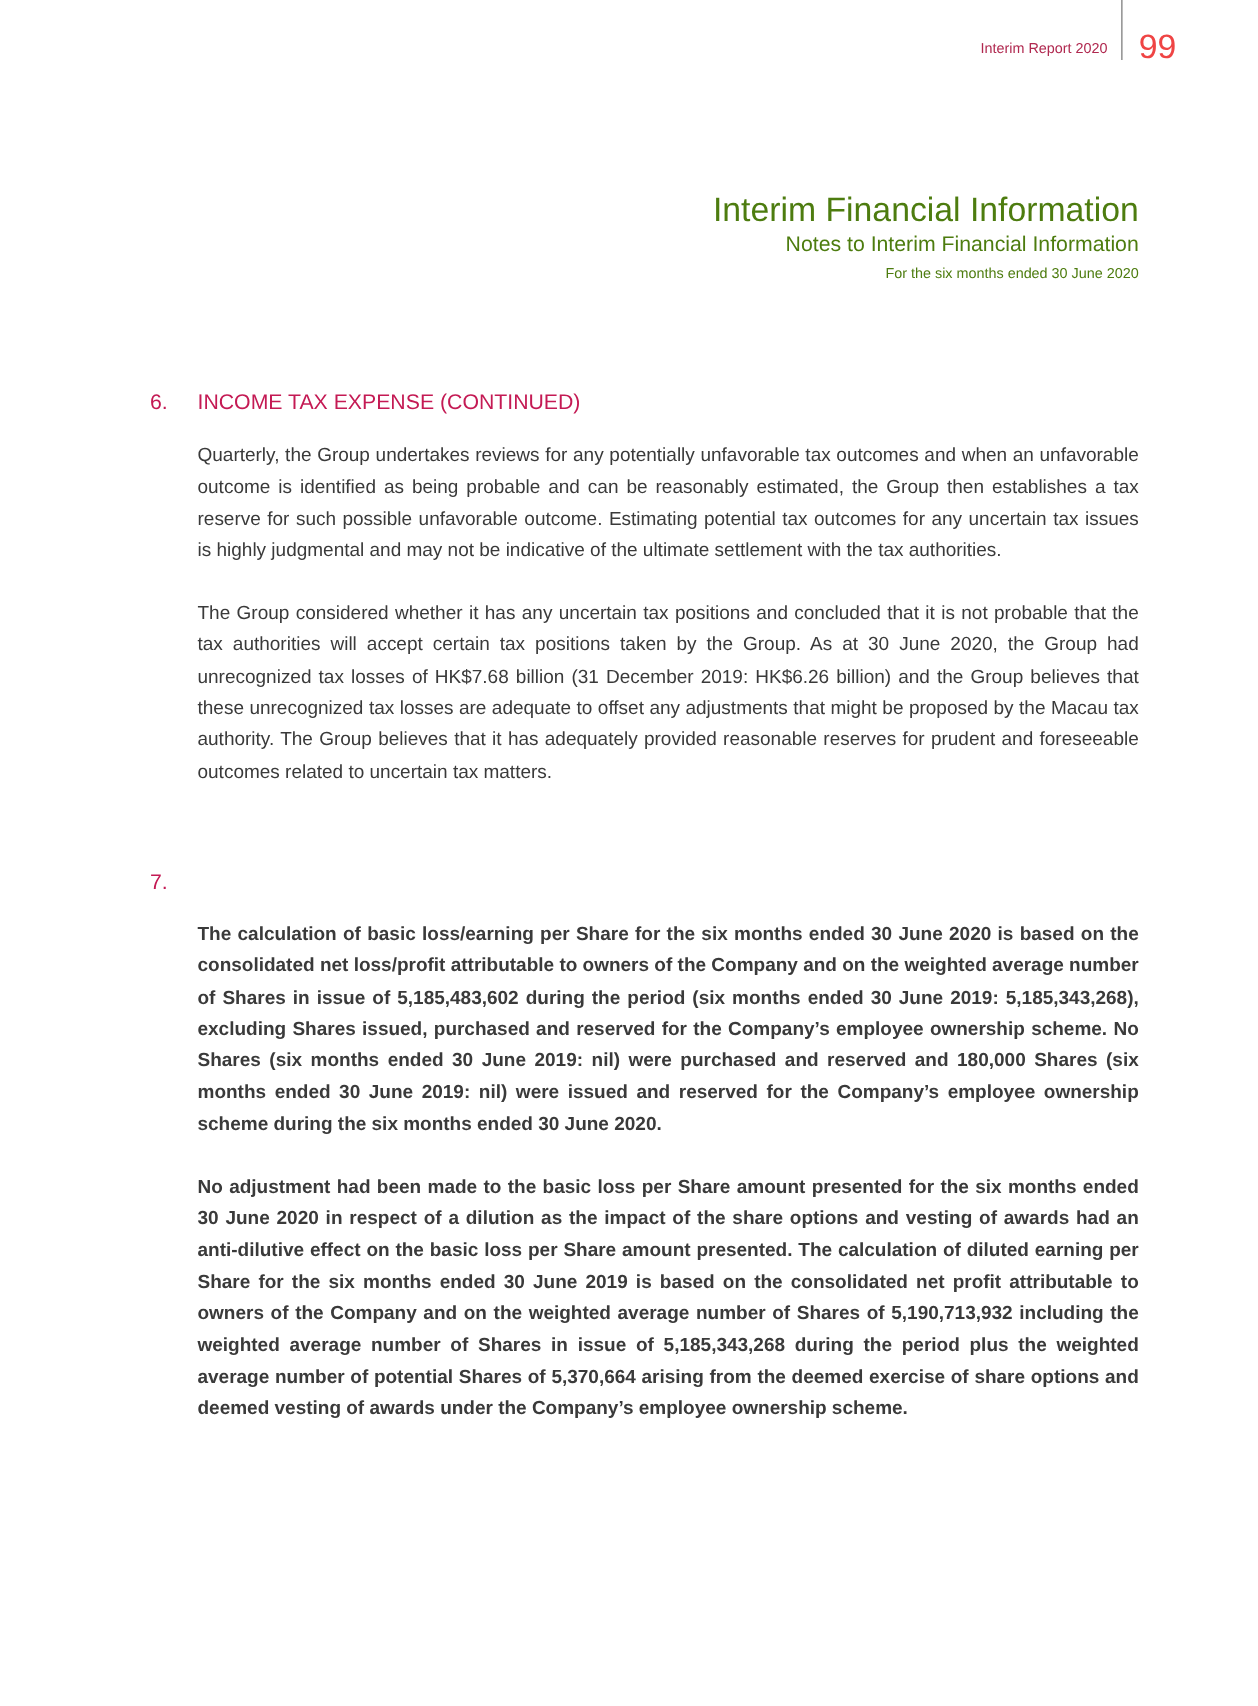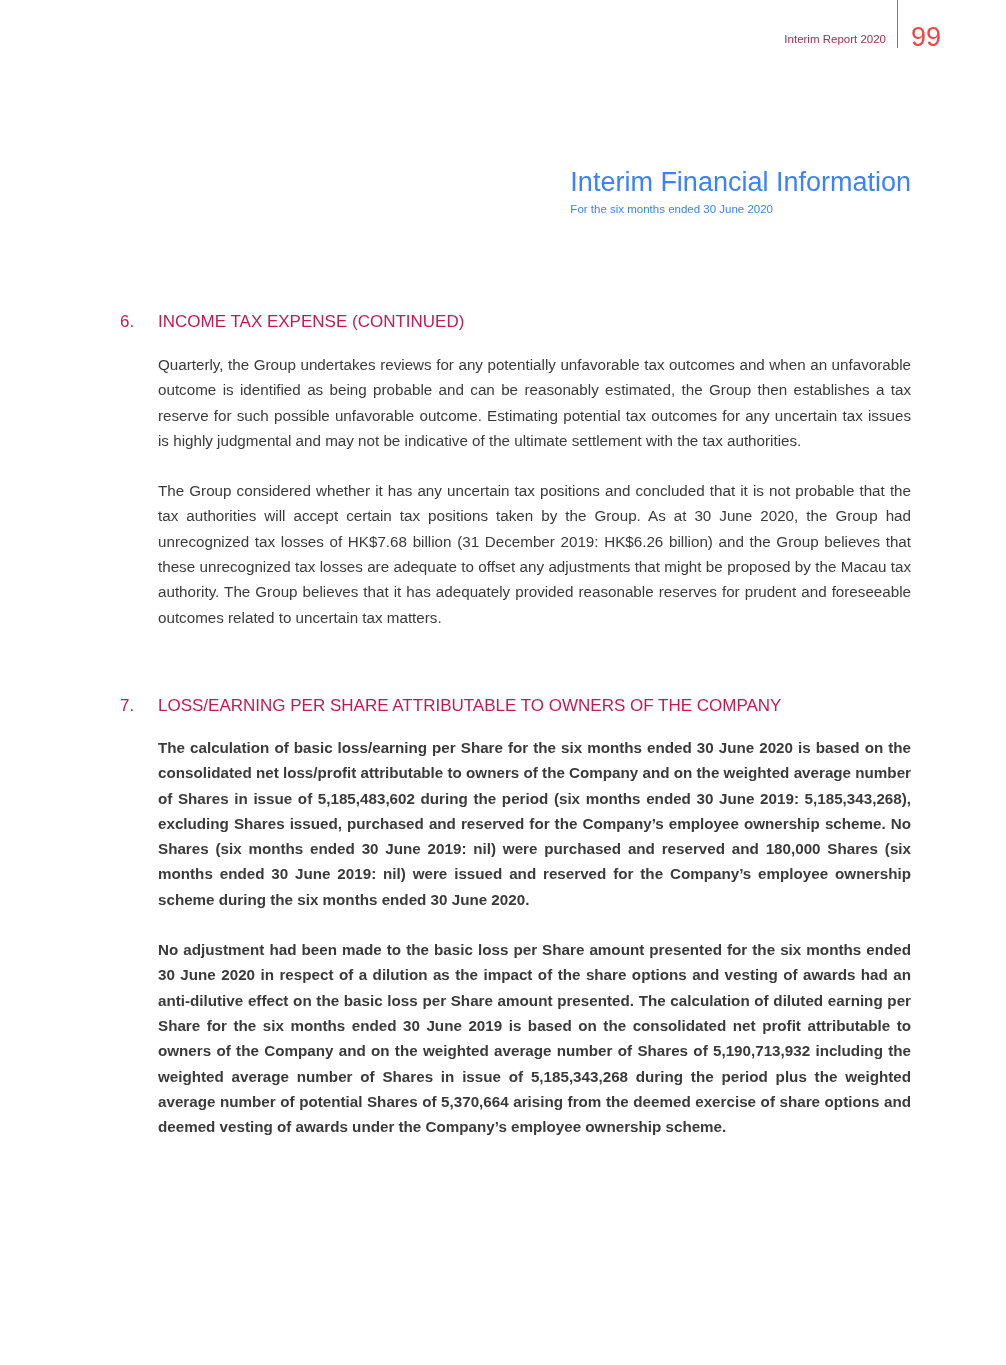--- a/index.html
+++ b/index.html
@@ -1,21 +1,21 @@
 <!DOCTYPE html>
 <html><head>
 <meta charset="utf-8">
 <style>
   html, body { margin: 0; padding: 0; background: #ffffff; }
   body { width: 1006px; height: 1365px; position: relative; overflow: hidden;
          font-family: "Liberation Sans", "DejaVu Sans", sans-serif; color: #3a3a3a; }
   .hdr-report { position: absolute; top: 33px; right: 120px; font-size: 11.5px; color: #b0284f; margin-left: 45px; }
   .hdr-divider { position: absolute; top: 0; left: 897px; width: 1px; height: 48px; background: #7a7a7a; }
   .hdr-page { position: absolute; top: 22px; left: 911px; font-size: 27px; color: #ef4444; font-weight: 300; }
-  .title-block { position: absolute; right: 95px; top: 166px; text-align: left; color: #3b82f6; }
+  .title-block { position: absolute; right: 95px; top: 152px; text-align: right; color: #4d7c0f; }
   .title-main { font-size: 27px; line-height: 32px; }
   .title-sub { font-size: 17px; line-height: 24px; }
   .title-period { font-size: 11.5px; line-height: 22px; }
   .section { position: absolute; left: 120px; width: 791px; }
   .sec-head { display: flex; color: #c41a54; font-size: 17px; line-height: 22px; }
   .sec-num { width: 38px; }
   .sec-cont { font-size: 17px; }
   .para { margin-left: 38px; font-size: 15.2px; line-height: 25.3px; text-align: justify; color: #3a3a3a; }
   .para + .para { margin-top: 25px; }
 </style>
@@ -23,39 +23,39 @@
 <body>
 
 <div>
   <span class="hdr-report">Interim Report 2020</span>
   <div class="hdr-divider"></div>
   <span class="hdr-page">99</span>
 </div>
 
 <div class="title-block">
   <div class="title-main">Interim Financial Information</div>
+  <div class="title-sub">Notes to Interim Financial Information</div>
   <div class="title-period">For the six months ended 30 June 2020</div>
 </div>
 
 <div class="section" style="top:311px;">
   <div class="sec-head">
     <span class="sec-num">6.</span>
     <span>
       <span>INCOME TAX EXPENSE</span>
       <span class="sec-cont">(CONTINUED)</span>
     </span>
   </div>
   <div style="margin-top:19px;">
     <p class="para" style="margin-top:0;margin-bottom:0;">Quarterly, the Group undertakes reviews for any potentially unfavorable tax outcomes and when an unfavorable outcome is identified as being probable and can be reasonably estimated, the Group then establishes a tax reserve for such possible unfavorable outcome. Estimating potential tax outcomes for any uncertain tax issues is highly judgmental and may not be indicative of the ultimate settlement with the tax authorities.</p>
     <p class="para" style="margin-bottom:0;">The Group considered whether it has any uncertain tax positions and concluded that it is not probable that the tax authorities will accept certain tax positions taken by the Group. As at 30 June 2020, the Group had unrecognized tax losses of HK$7.68 billion (31 December 2019: HK$6.26 billion) and the Group believes that these unrecognized tax losses are adequate to offset any adjustments that might be proposed by the Macau tax authority. The Group believes that it has adequately provided reasonable reserves for prudent and foreseeable outcomes related to uncertain tax matters.</p>
   </div>
 </div>
 
 <div class="section" style="top:695px;">
   <div class="sec-head">
     <span class="sec-num">7.</span>
-    <span>LOSS/EARNING PER SHARE ATTRIBUTABLE TO OWNERS OF THE COMPANY</span>
   </div>
   <div style="margin-top:18px;font-weight:bold;">
     <p class="para" style="margin-top:0;margin-bottom:0;">The calculation of basic loss/earning per Share for the six months ended 30 June 2020 is based on the consolidated net loss/profit attributable to owners of the Company and on the weighted average number of Shares in issue of 5,185,483,602 during the period (six months ended 30 June 2019: 5,185,343,268), excluding Shares issued, purchased and reserved for the Company’s employee ownership scheme. No Shares (six months ended 30 June 2019: nil) were purchased and reserved and 180,000 Shares (six months ended 30 June 2019: nil) were issued and reserved for the Company’s employee ownership scheme during the six months ended 30 June 2020.</p>
     <p class="para" style="margin-bottom:0;">No adjustment had been made to the basic loss per Share amount presented for the six months ended 30 June 2020 in respect of a dilution as the impact of the share options and vesting of awards had an anti-dilutive effect on the basic loss per Share amount presented. The calculation of diluted earning per Share for the six months ended 30 June 2019 is based on the consolidated net profit attributable to owners of the Company and on the weighted average number of Shares of 5,190,713,932 including the weighted average number of Shares in issue of 5,185,343,268 during the period plus the weighted average number of potential Shares of 5,370,664 arising from the deemed exercise of share options and deemed vesting of awards under the Company’s employee ownership scheme.</p>
   </div>
 </div>
 
 </body></html>

